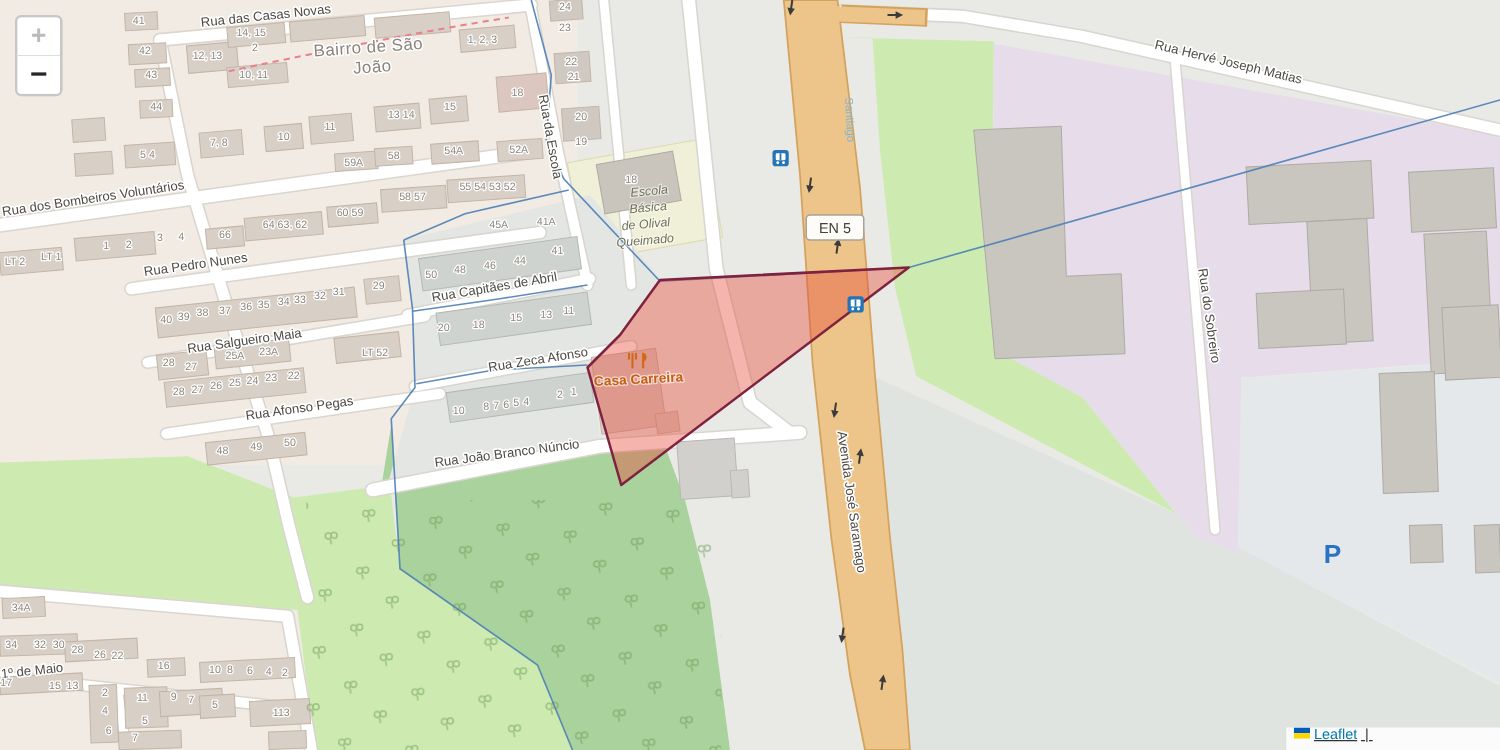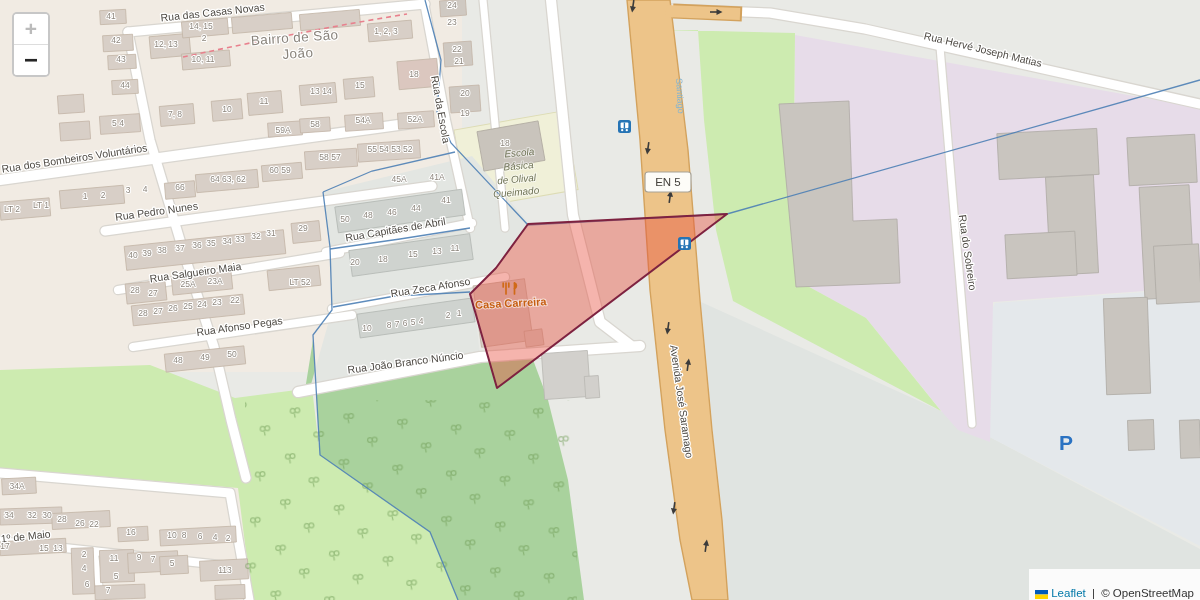--- a/index.html
+++ b/index.html
@@ -21,23 +21,23 @@
   .badge-text{font-size:11.5px;fill:#44413c;text-anchor:middle;}
   .parking-p{font-size:21px;font-weight:bold;fill:#2a72c2;text-anchor:middle;}
   
   .zoomctl{position:absolute;left:12px;top:12px;width:34px;border:2px solid rgba(0,0,0,.22);
            border-radius:5px;overflow:hidden;background:#fff;box-sizing:content-box;}
   .zoomctl .zbtn{width:34px;height:30px;display:flex;align-items:center;justify-content:center;
            font-size:21px;font-weight:bold;background:#fff;cursor:pointer;user-select:none;}
   .zoomctl .zbtn.zin{color:#bbb;border-bottom:1px solid #ddd;}
   .zoomctl .zbtn.zout{color:#262626;font-size:24px;line-height:1;}
   
-  .attrib{position:absolute;right:0;bottom:0;height:17px;padding:13px 6px 1px 6px;
+  .attrib{position:absolute;right:0;bottom:0;height:17px;padding:0 6px 1px 6px;
           background:rgba(255,255,255,.85);font-size:11.5px;color:#333;
-          display:flex;align-items:flex-end;gap:3px;white-space:pre;}
+          display:flex;align-items:flex-start;gap:3px;white-space:pre;text-decoration:underline;}
   .attrib .lf{color:#0078A8;text-decoration:none;cursor:pointer;}
   .attrib .osm{color:#333;cursor:pointer;margin-top:24px;}
 </style>
 </head>
 <body>
 
 <div class="stage">
 <svg width="1200" height="600" viewBox="0 0 1200 600">
   <defs>
     <pattern id="treePat" width="54" height="46" patternUnits="userSpaceOnUse" patternTransform="rotate(6)">

